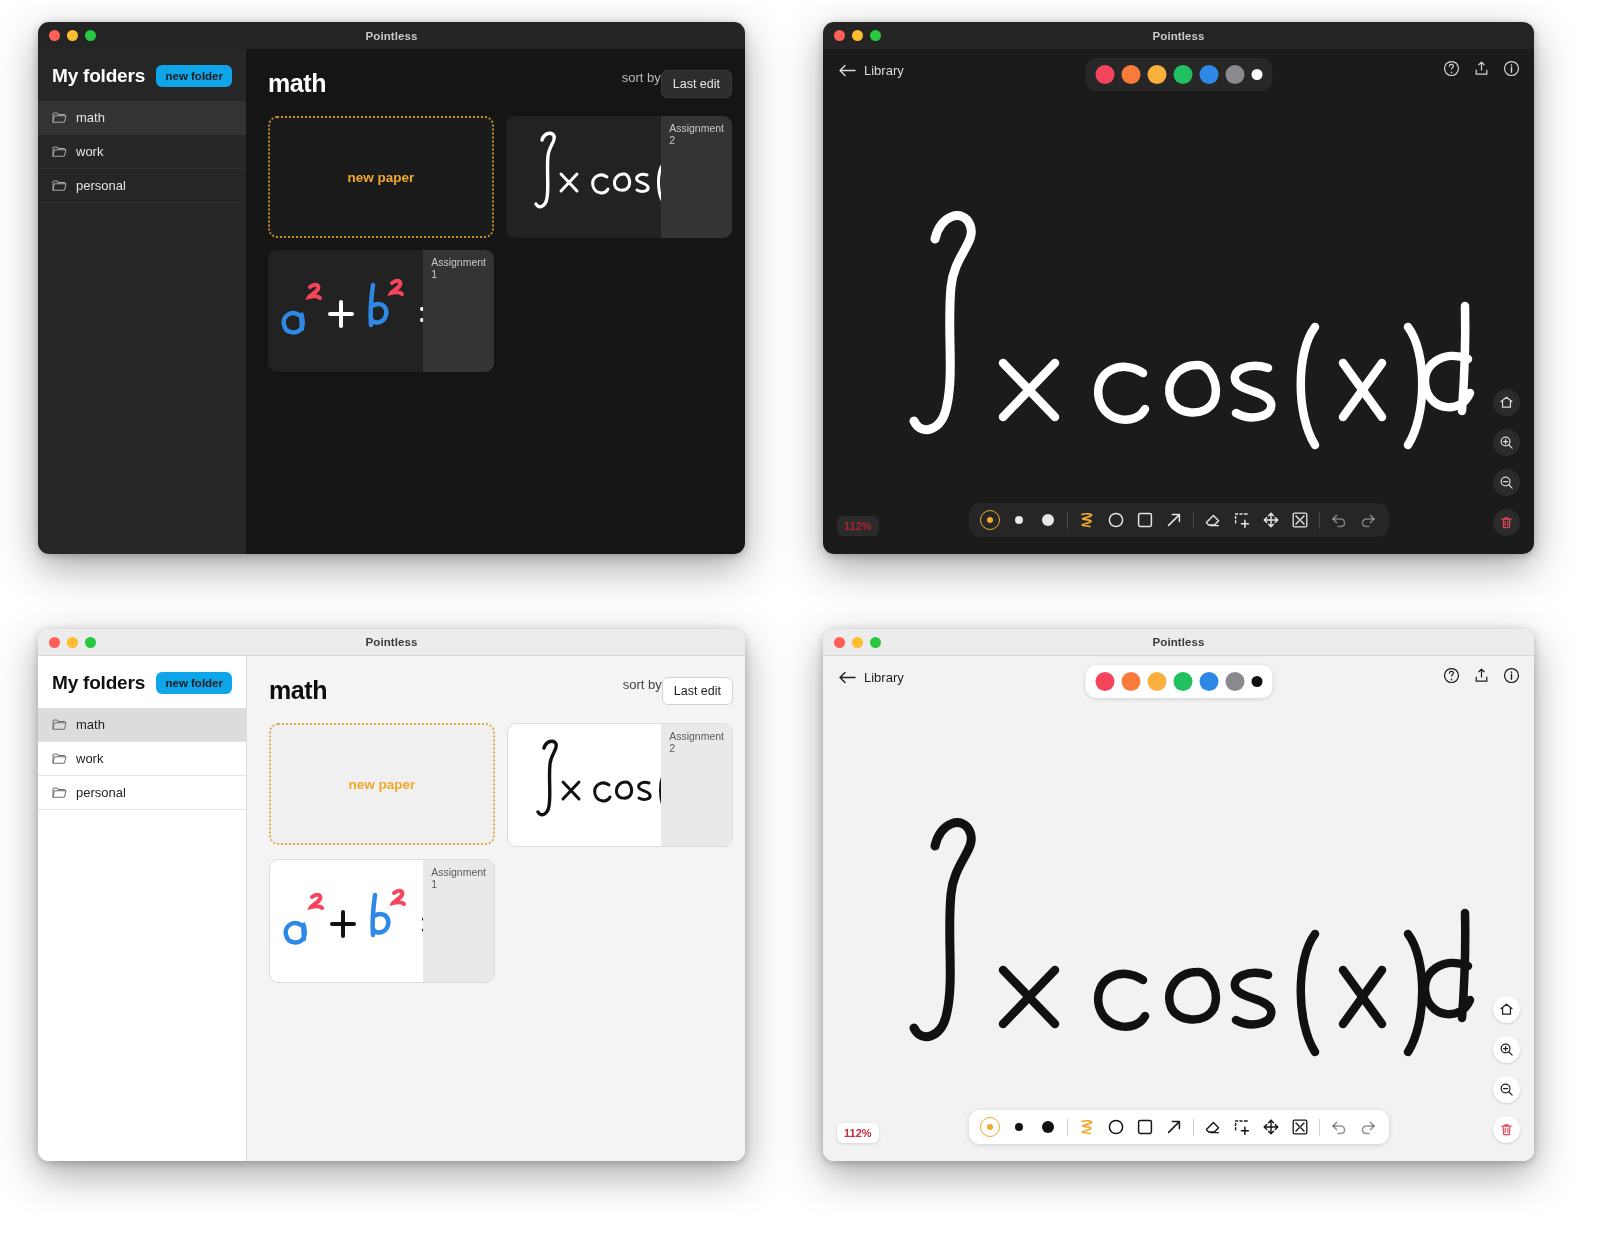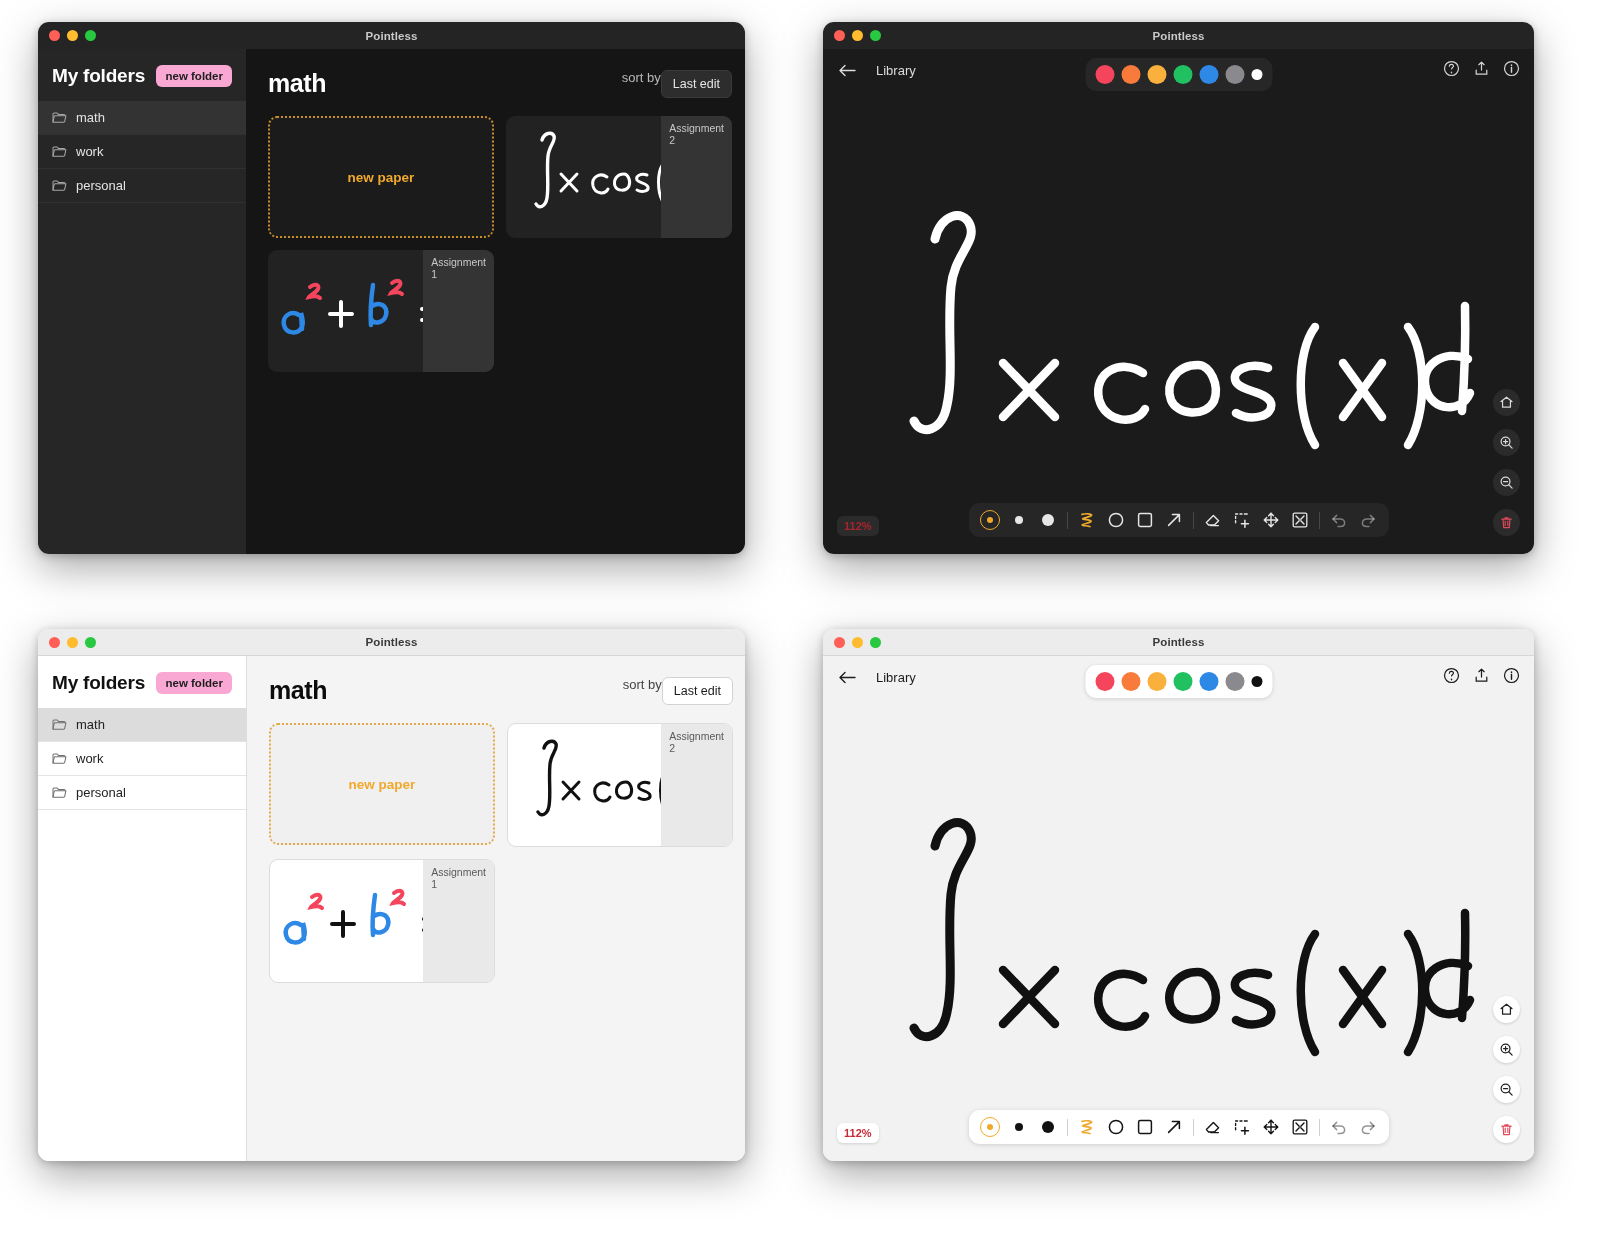--- a/index.html
+++ b/index.html
@@ -44,21 +44,21 @@
 
   
   .lib-body { display: flex; height: calc(100% - 27px); }
   .sidebar { width: 208px; flex: 0 0 208px; display: flex; flex-direction: column; }
   .sidebar-head {
     display: flex; align-items: center; justify-content: space-between;
     padding: 16px 14px 14px 14px;
   }
   .sidebar-title { font-size: 19px; font-weight: bold; letter-spacing: -.2px; }
   .new-folder-btn {
-    background: #f9a8d4; color: #1d1d1d;
+    background: #0ea5e9; color: #1d1d1d;
     font-size: 11.5px; font-weight: bold;
     padding: 5px 9px; border-radius: 6px; border: none;
     cursor: pointer; white-space: nowrap;
   }
   .folder-row {
     display: flex; align-items: center; gap: 9px;
     padding: 9px 14px; font-size: 13px; cursor: pointer;
   }
   .folder-ico { width: 15px; height: 13px; flex: 0 0 15px; }
 
@@ -123,21 +123,21 @@
 
   
   .canvas-win-body { height: calc(100% - 27px); position: relative; }
   .dark .canvas-win-body { background: #1b1b1b; }
   .light-w .canvas-win-body { background: #f2f2f2; }
 
   .canvas-topbar {
     height: 42px; display: flex; align-items: center;
     padding: 0 16px; position: relative; z-index: 3;
   }
-  .back-link { display: flex; align-items: center; gap: 20px; cursor: pointer; font-size: 13px; }
+  .back-link { display: flex; align-items: center; gap: 8px; cursor: pointer; font-size: 13px; }
   .dark .back-link { color: #dcdcdc; }
   .light-w .back-link { color: #1d1d1d; }
 
   .palette {
     position: absolute; left: 50%; transform: translateX(-50%);
     top: 9px;
     display: flex; align-items: center; gap: 7px;
     padding: 7px 10px; border-radius: 11px;
   }
   .dark .palette { background: #272727; }

